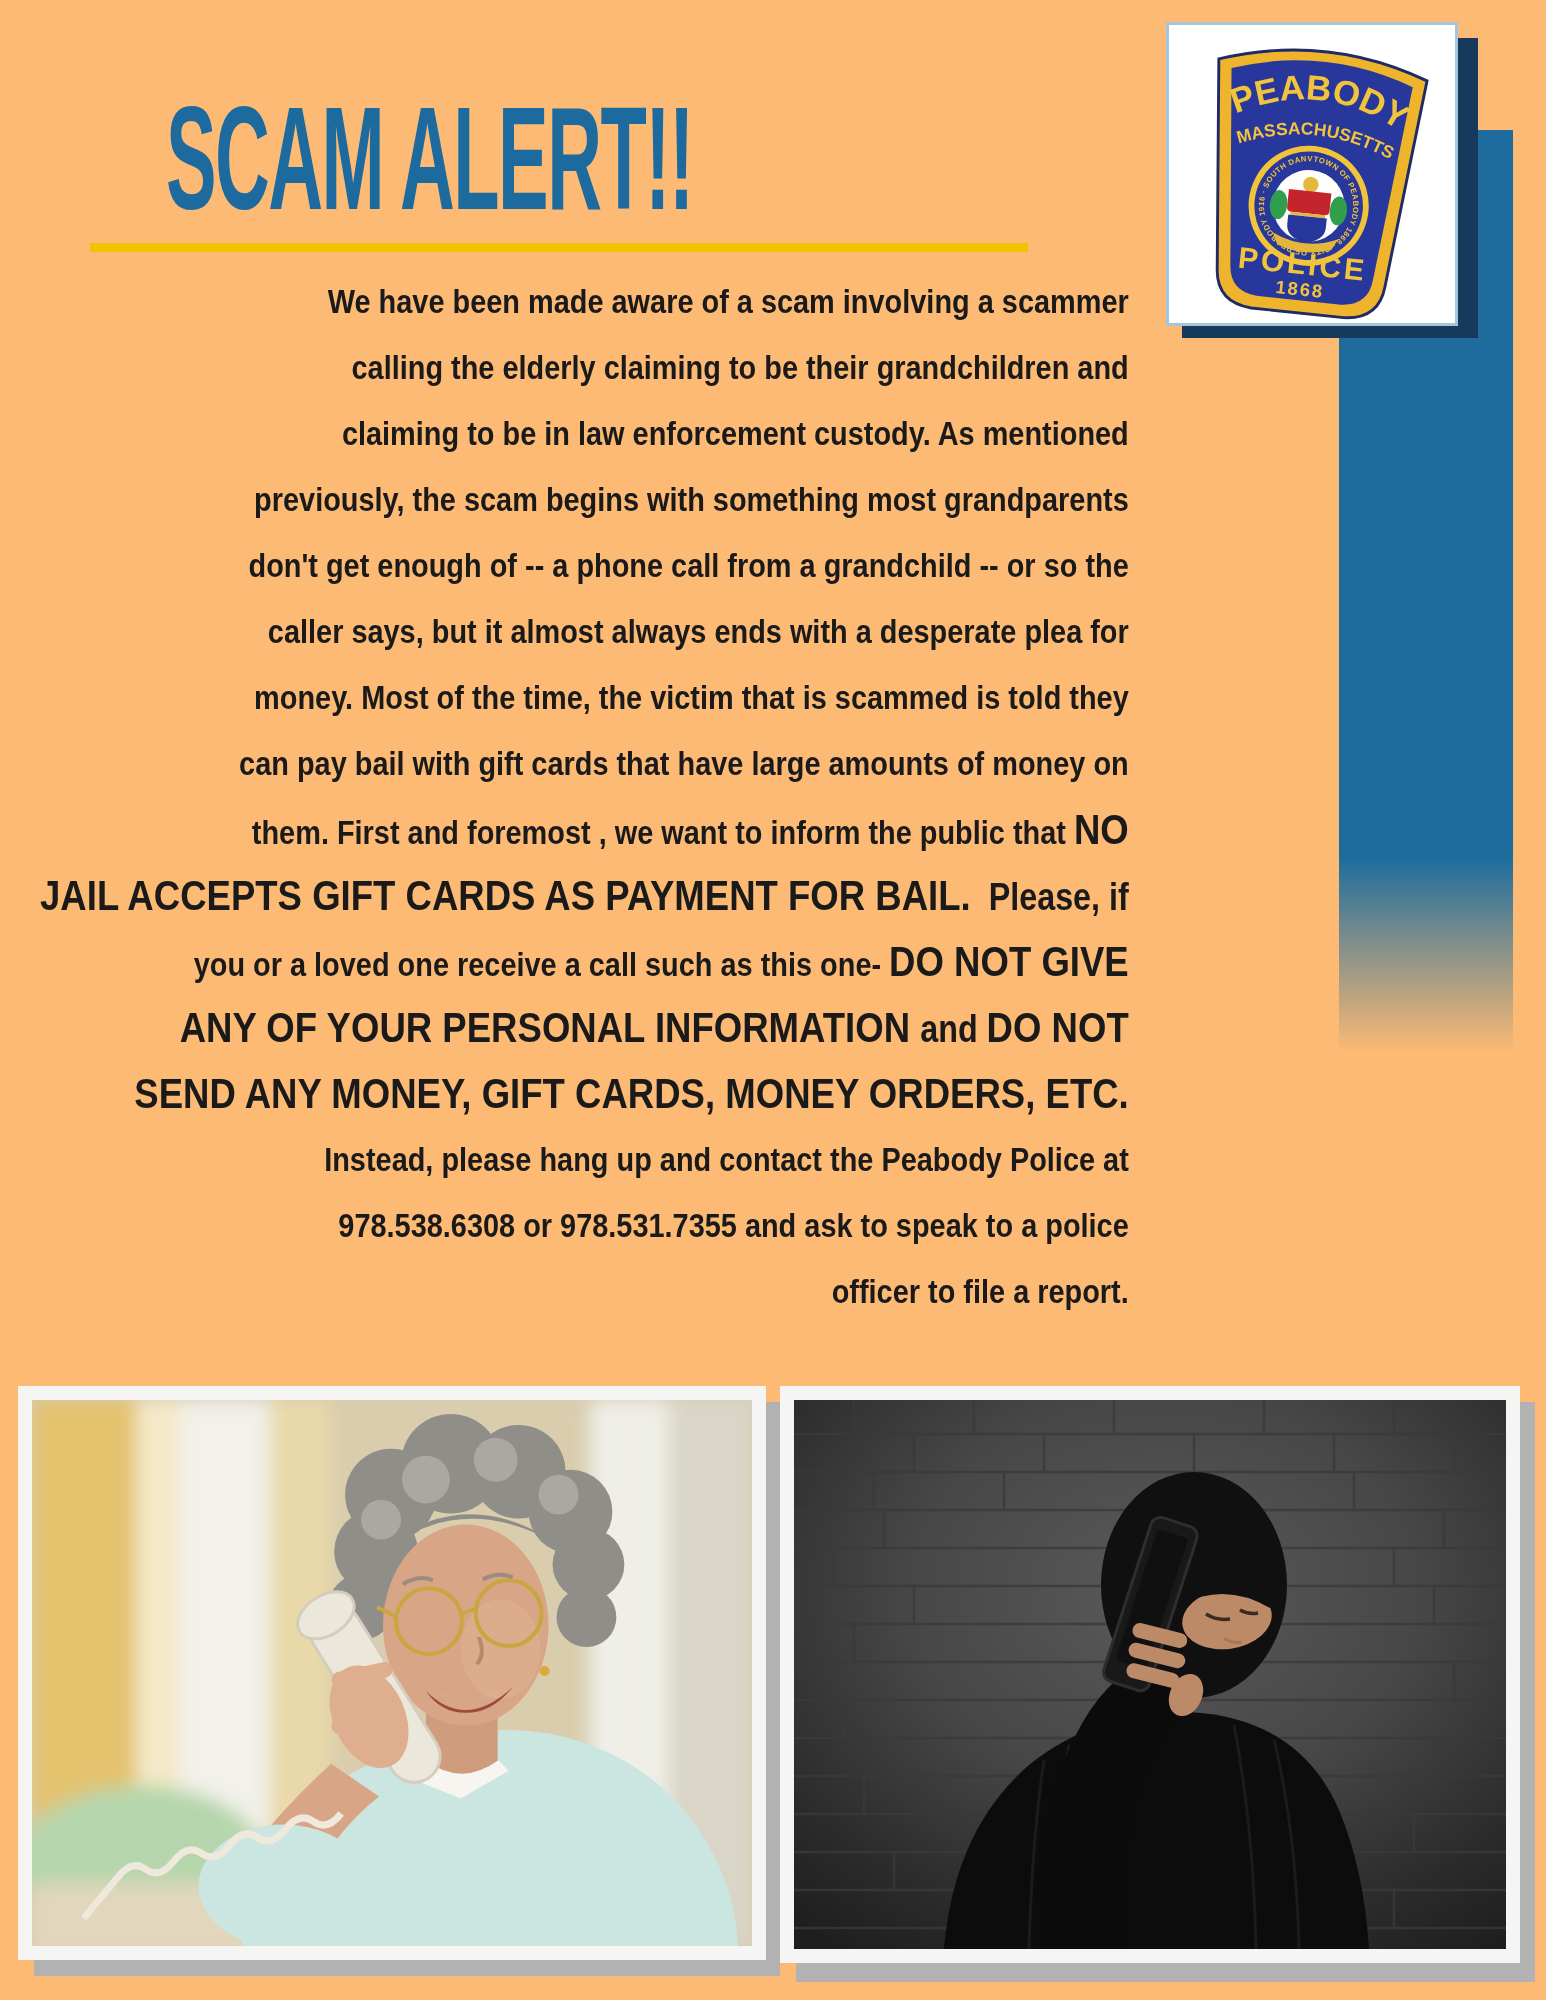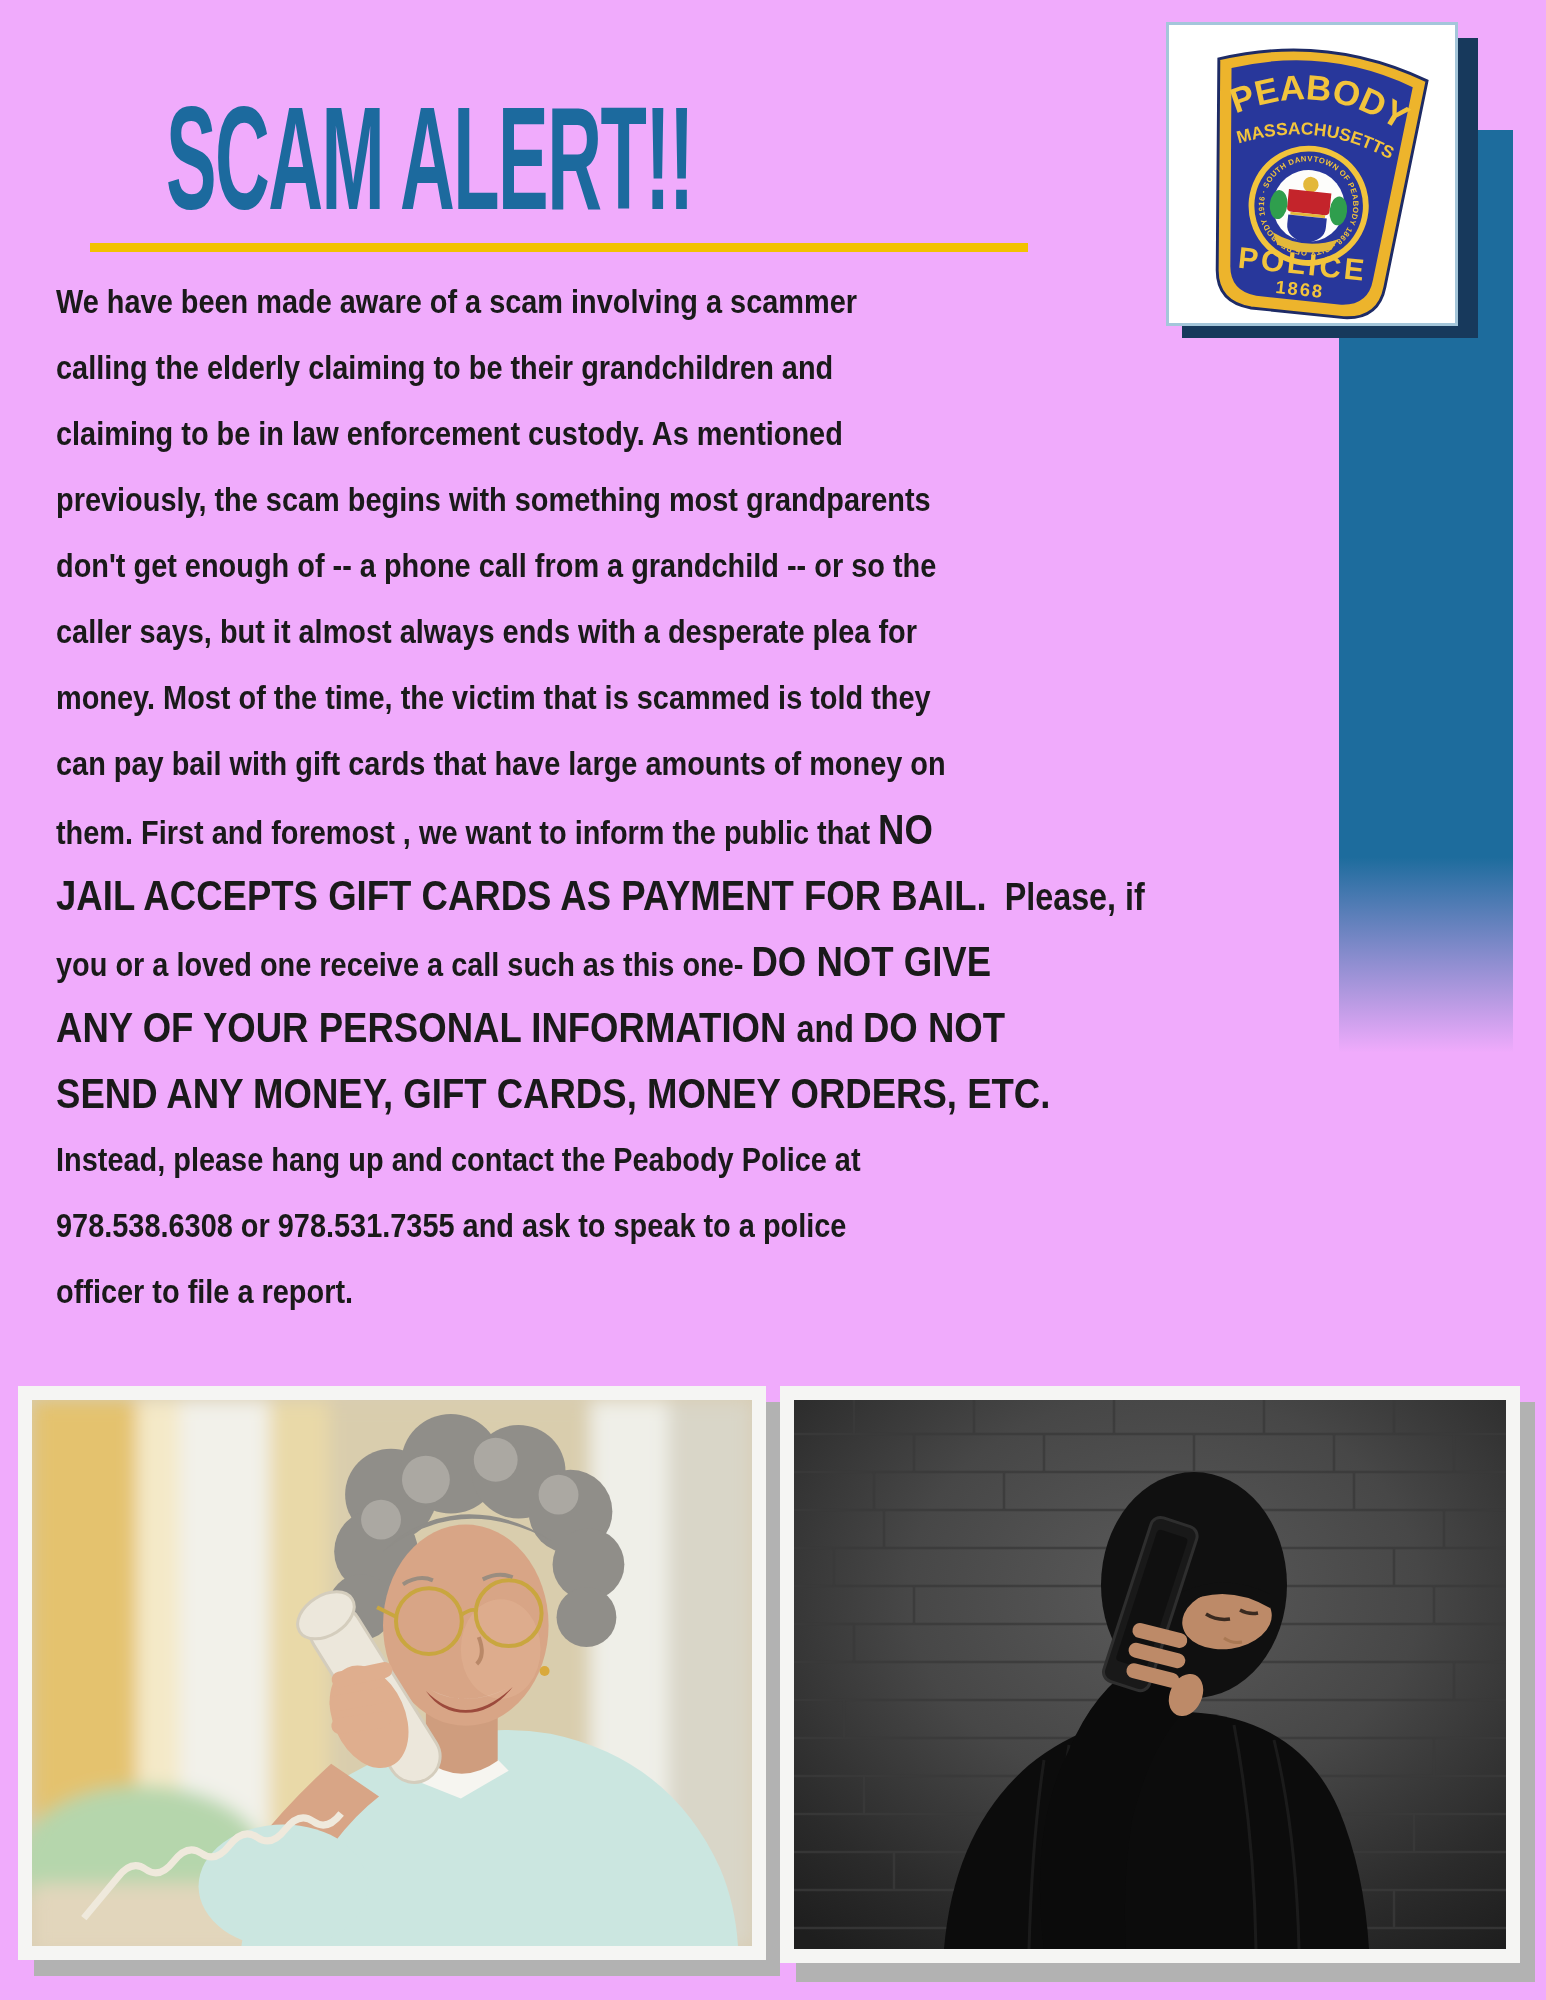--- a/index.html
+++ b/index.html
@@ -1,35 +1,35 @@
 <!DOCTYPE html>
 <html><head>
 <meta charset="utf-8">
 <style>
   html,body{margin:0;padding:0;background:#e8e8e8;}
-  .page{position:relative;width:1546px;height:2000px;background:#f0abfc;overflow:hidden;
-        font-family:"Liberation Sans", sans-serif;margin:0 auto;}
+  .page{position:relative;width:1546px;height:2000px;background:#fdba74;overflow:hidden;
+        font-family:"Liberation Sans", sans-serif;margin:0 auto;text-align:right;}
 
   
   .title{position:absolute;left:166px;top:86px;font-size:146px;font-weight:700;
          color:#1C6A9E;line-height:1;white-space:nowrap;letter-spacing:-3px;
          transform:scaleX(.52);transform-origin:0 0;}
   .title-underline{position:absolute;left:90px;top:243px;width:938px;height:9px;background:#F2C200;}
 
   
   .accent-bar{position:absolute;left:1339px;top:130px;width:174px;height:932px;z-index:0;
               background:linear-gradient(180deg,#1D6C9D 0%,#1D6C9D 78%,rgba(255,255,255,0) 99%);}
   .badge-shadow{position:absolute;left:1182px;top:38px;width:296px;height:300px;background:#17395C;z-index:1;}
   .badge-card{position:absolute;left:1166px;top:22px;width:292px;height:304px;background:#ffffff;
               border:3px solid #A4C6DA;box-sizing:border-box;z-index:2;
               display:flex;align-items:center;justify-content:center;}
   .patch{width:252px;height:292px;transform:rotate(3deg);}
 
   
-  .bodytext{position:absolute;left:56px;top:268px;z-index:3;}
+  .bodytext{position:absolute;left:40px;top:268px;z-index:3;}
   .line{height:66px;line-height:66px;white-space:pre;font-weight:700;color:#1A1A1A;
         transform:scaleX(.85);transform-origin:0 50%;}
   .seg-n{font-size:34px;}
   .seg-m{font-size:38px;}
   .seg-b{font-size:43px;}
 
   
   .photo-shadow{position:absolute;background:#B2B2B2;z-index:1;}
   .shadow-left{left:34px;top:1402px;width:746px;height:574px;}
   .shadow-right{left:796px;top:1402px;width:739px;height:580px;}

